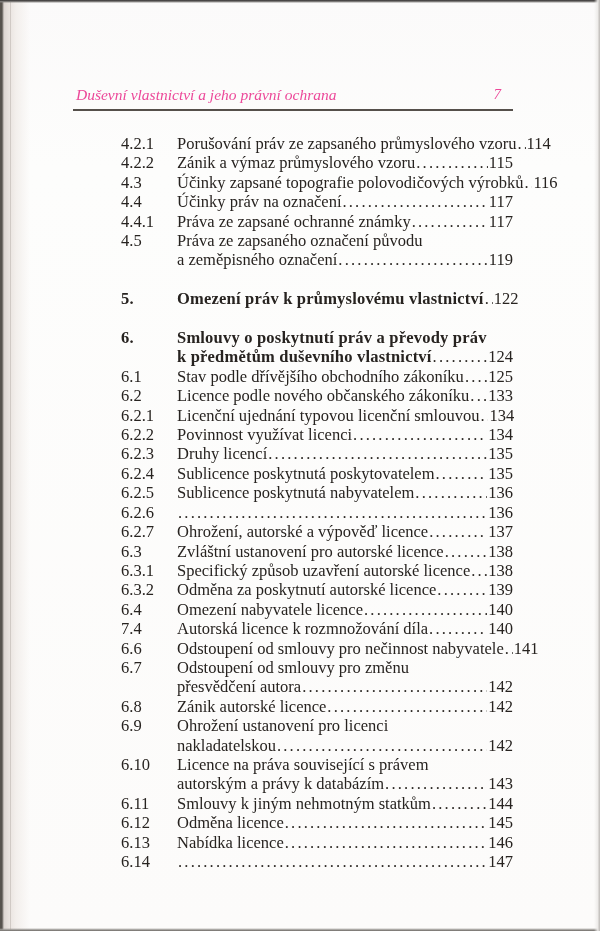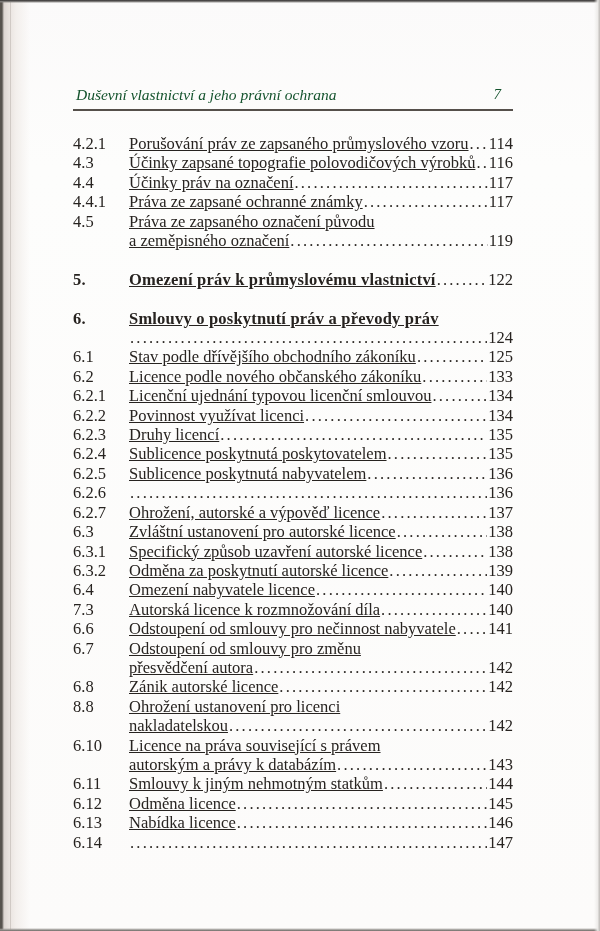--- a/index.html
+++ b/index.html
@@ -16,28 +16,28 @@
   .edge-left-line { position:absolute; top:0; bottom:0; left:10px; width:1px;
                  background:rgba(158,148,142,0.35); }
   .edge-bottom { position:absolute; bottom:0; left:0; right:0; height:3px;
                  background:linear-gradient(0deg,#6e6b67 0,#9b9894 40%,rgba(255,255,255,0) 100%); }
   .edge-right  { position:absolute; top:0; bottom:0; right:0; width:6px;
                  background:linear-gradient(270deg,#c6c3c0 0,#c6c3c0 1px,#eceae8 2px,rgba(253,253,252,0) 6px); }
 
   .content { position:absolute; left:73px; top:86px; width:440px; }
 
   .header-row { display:flex; justify-content:space-between; align-items:flex-start;
-                font-style:italic; font-size:15.5px; color:#14532d; padding:0 2px 0 3px; }
+                font-style:italic; font-size:15.5px; color:#ec4899; padding:0 2px 0 3px; }
   .folio { padding-right:10px; font-size:15px; }
   .header-rule { height:2px; background:#55504b; margin-top:5px; }
 
   .toc { margin-top:23px; font-size:16.5px; line-height:19.4px; color:#272320; }
-  .row { display:flex; align-items:baseline; white-space:nowrap; }
+  .row { display:flex; align-items:baseline; white-space:nowrap;margin-left:48px; }
   .num   { width:56px; flex:none; }
-  .title { flex:none;text-decoration:underline; }
+  .title { flex:none; }
   .leader { flex:1 1 0; min-width:8px; overflow:hidden; margin:0 1px; color:#2e2a26; }
   .leader::after { content:"....................................................................................................."; letter-spacing:2.2px; }
   .pg { flex:none; }
   .row.bold .num, .row.bold .title { font-weight:bold; letter-spacing:0.2px; }
   .row.gap { margin-top:19.4px; }
 </style>
 </head>
 <body>
 
 <div class="edge-left"></div>
@@ -56,20 +56,26 @@
 
   <div class="toc">
 
     <div class="row">
       <span class="num">4.2.1</span>
       <span class="title">Porušování práv ze zapsaného průmyslového vzoru</span>
       <span class="leader"></span>
       <span class="pg">114</span>
     </div>
     <div class="row">
+      <span class="num">4.2.2</span>
+      <span class="title">Zánik a výmaz průmyslového vzoru</span>
+      <span class="leader"></span>
+      <span class="pg">115</span>
+    </div>
+    <div class="row">
       <span class="num">4.3</span>
       <span class="title">Účinky zapsané topografie polovodičových výrobků</span>
       <span class="leader"></span>
       <span class="pg">116</span>
     </div>
     <div class="row">
       <span class="num">4.4</span>
       <span class="title">Účinky práv na označení</span>
       <span class="leader"></span>
       <span class="pg">117</span>
@@ -99,20 +105,21 @@
       <span class="pg">122</span>
     </div>
 
     <div class="row bold gap nopage">
       <span class="num">6.</span>
       <span class="title">Smlouvy o poskytnutí práv a převody práv</span>
 
     </div>
     <div class="row bold">
       <span class="num"></span>
+      <span class="title">k předmětům duševního vlastnictví</span>
       <span class="leader"></span>
       <span class="pg">124</span>
     </div>
 
     <div class="row">
       <span class="num">6.1</span>
       <span class="title">Stav podle dřívějšího obchodního zákoníku</span>
       <span class="leader"></span>
       <span class="pg">125</span>
     </div>
@@ -181,21 +188,21 @@
       <span class="leader"></span>
       <span class="pg">139</span>
     </div>
     <div class="row">
       <span class="num">6.4</span>
       <span class="title">Omezení nabyvatele licence</span>
       <span class="leader"></span>
       <span class="pg">140</span>
     </div>
     <div class="row">
-      <span class="num">7.3</span>
+      <span class="num">7.4</span>
       <span class="title">Autorská licence k rozmnožování díla</span>
       <span class="leader"></span>
       <span class="pg">140</span>
     </div>
     <div class="row">
       <span class="num">6.6</span>
       <span class="title">Odstoupení od smlouvy pro nečinnost nabyvatele</span>
       <span class="leader"></span>
       <span class="pg">141</span>
     </div>
@@ -210,21 +217,21 @@
       <span class="leader"></span>
       <span class="pg">142</span>
     </div>
     <div class="row">
       <span class="num">6.8</span>
       <span class="title">Zánik autorské licence</span>
       <span class="leader"></span>
       <span class="pg">142</span>
     </div>
     <div class="row nopage">
-      <span class="num">8.8</span>
+      <span class="num">6.9</span>
       <span class="title">Ohrožení ustanovení pro licenci</span>
 
     </div>
     <div class="row">
       <span class="num"></span>
       <span class="title">nakladatelskou</span>
       <span class="leader"></span>
       <span class="pg">142</span>
     </div>
     <div class="row nopage">

